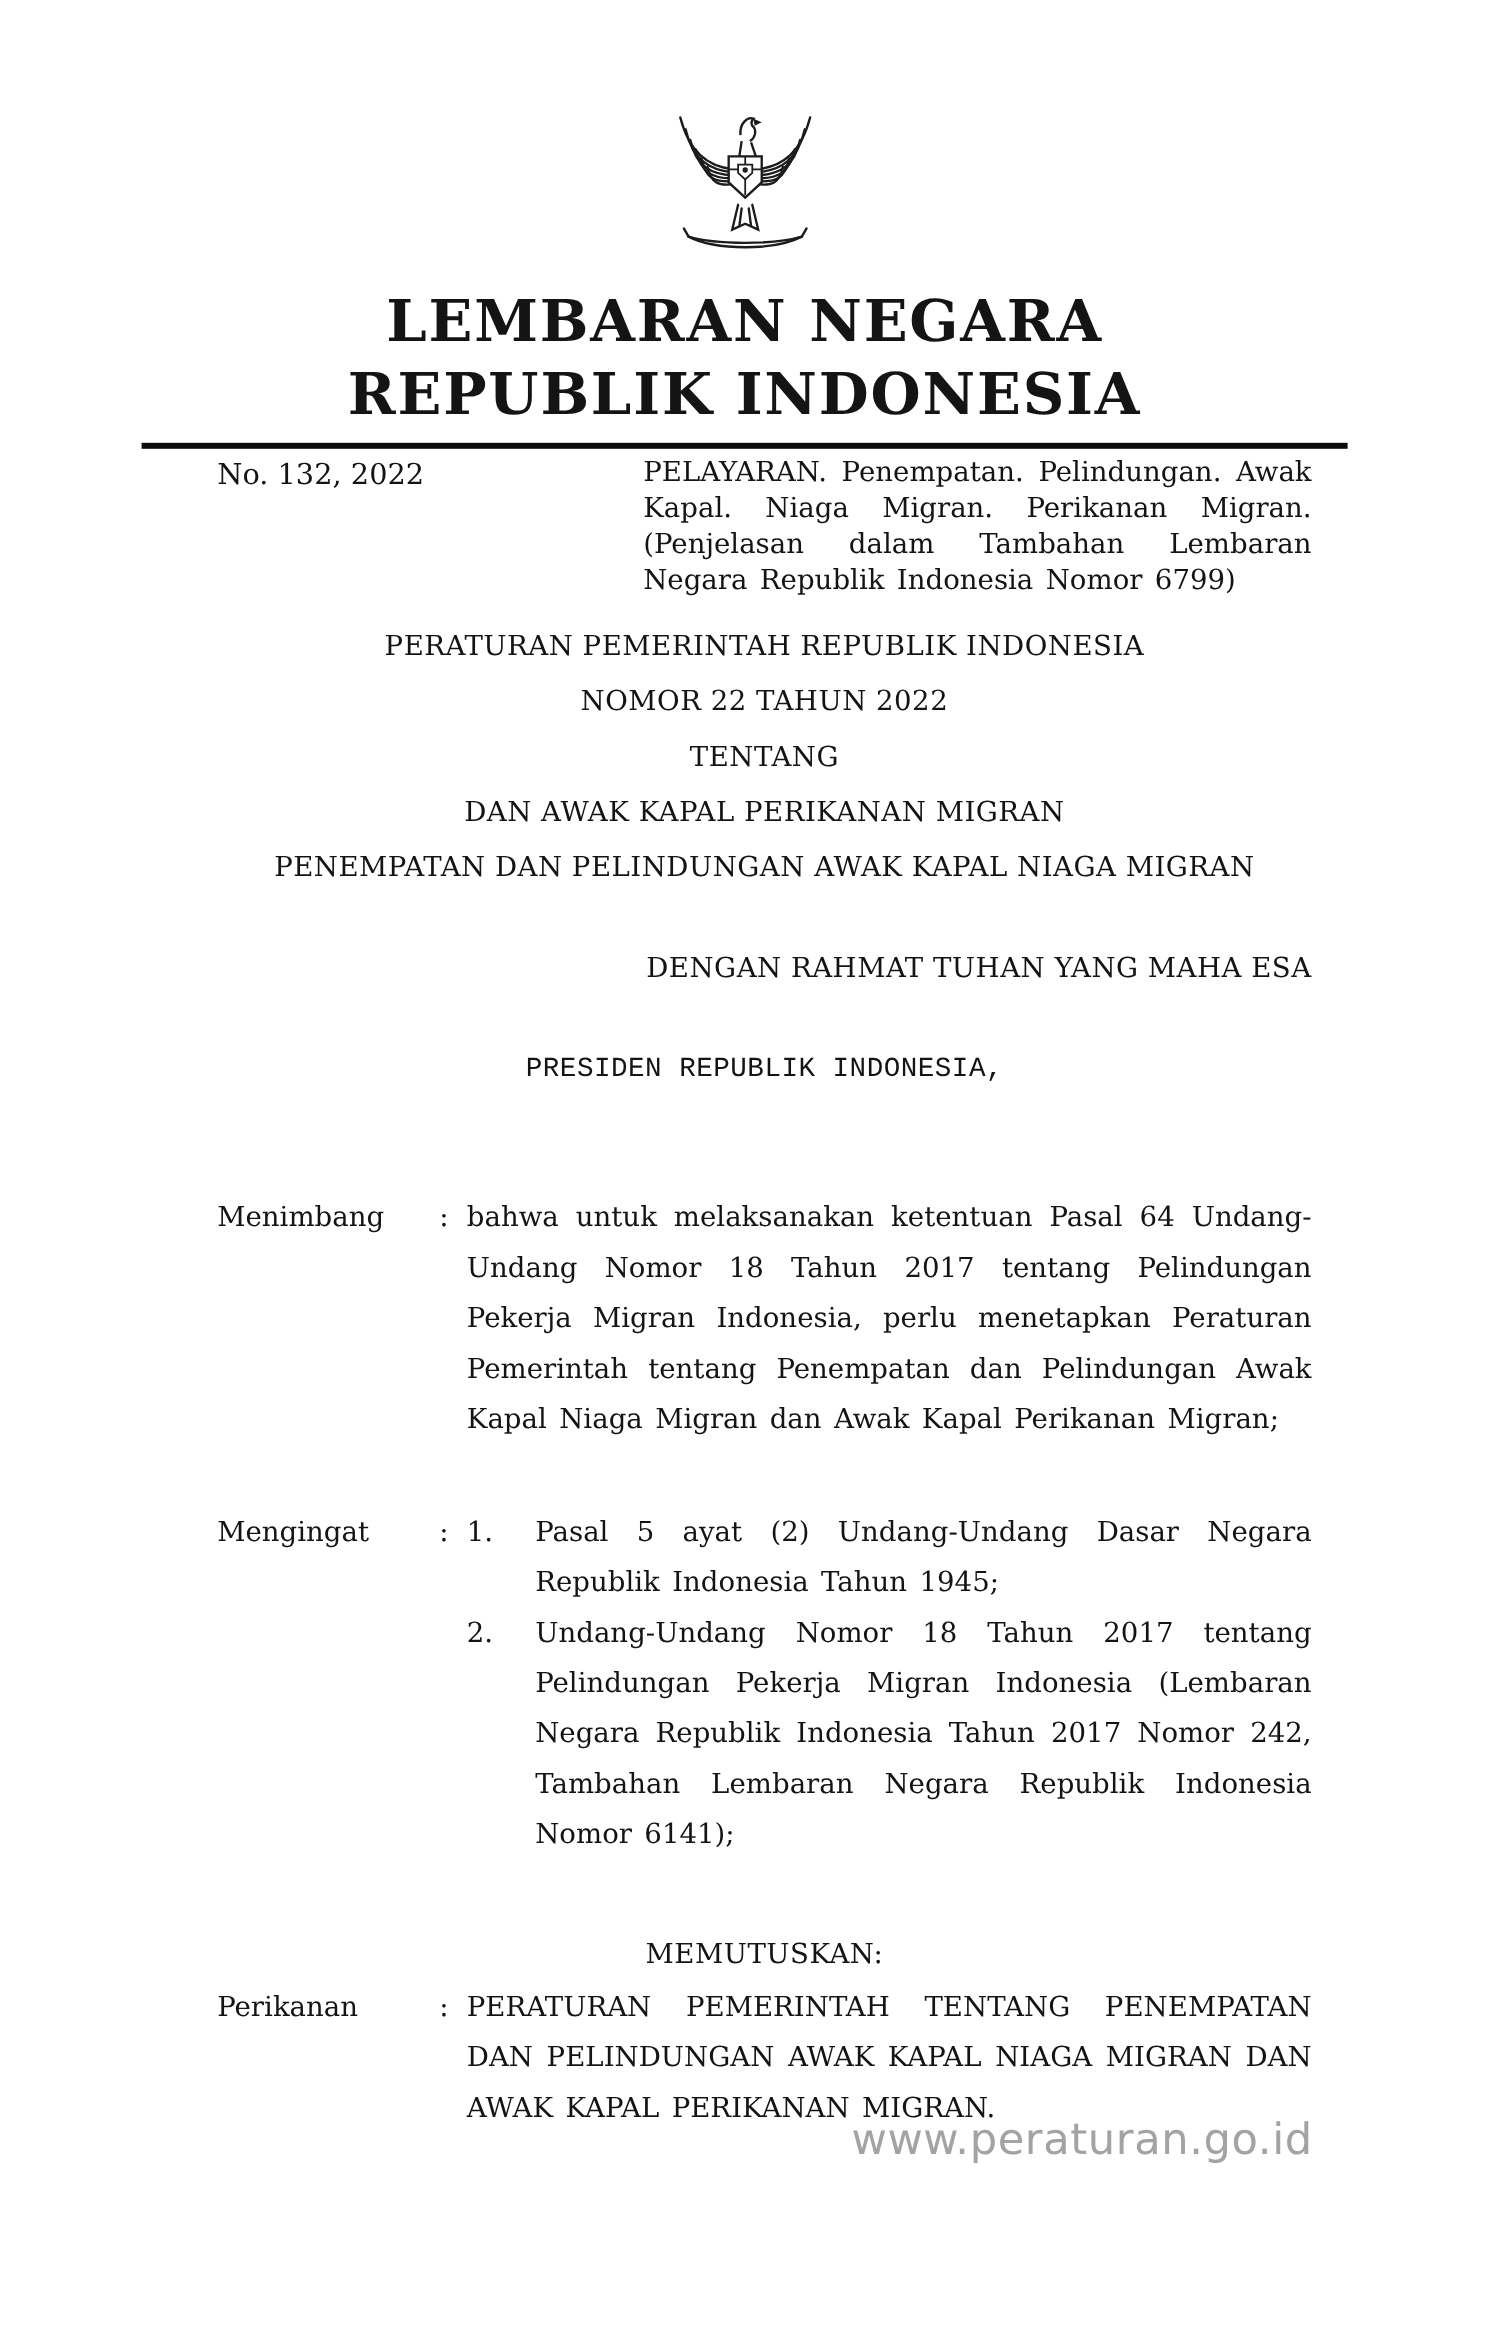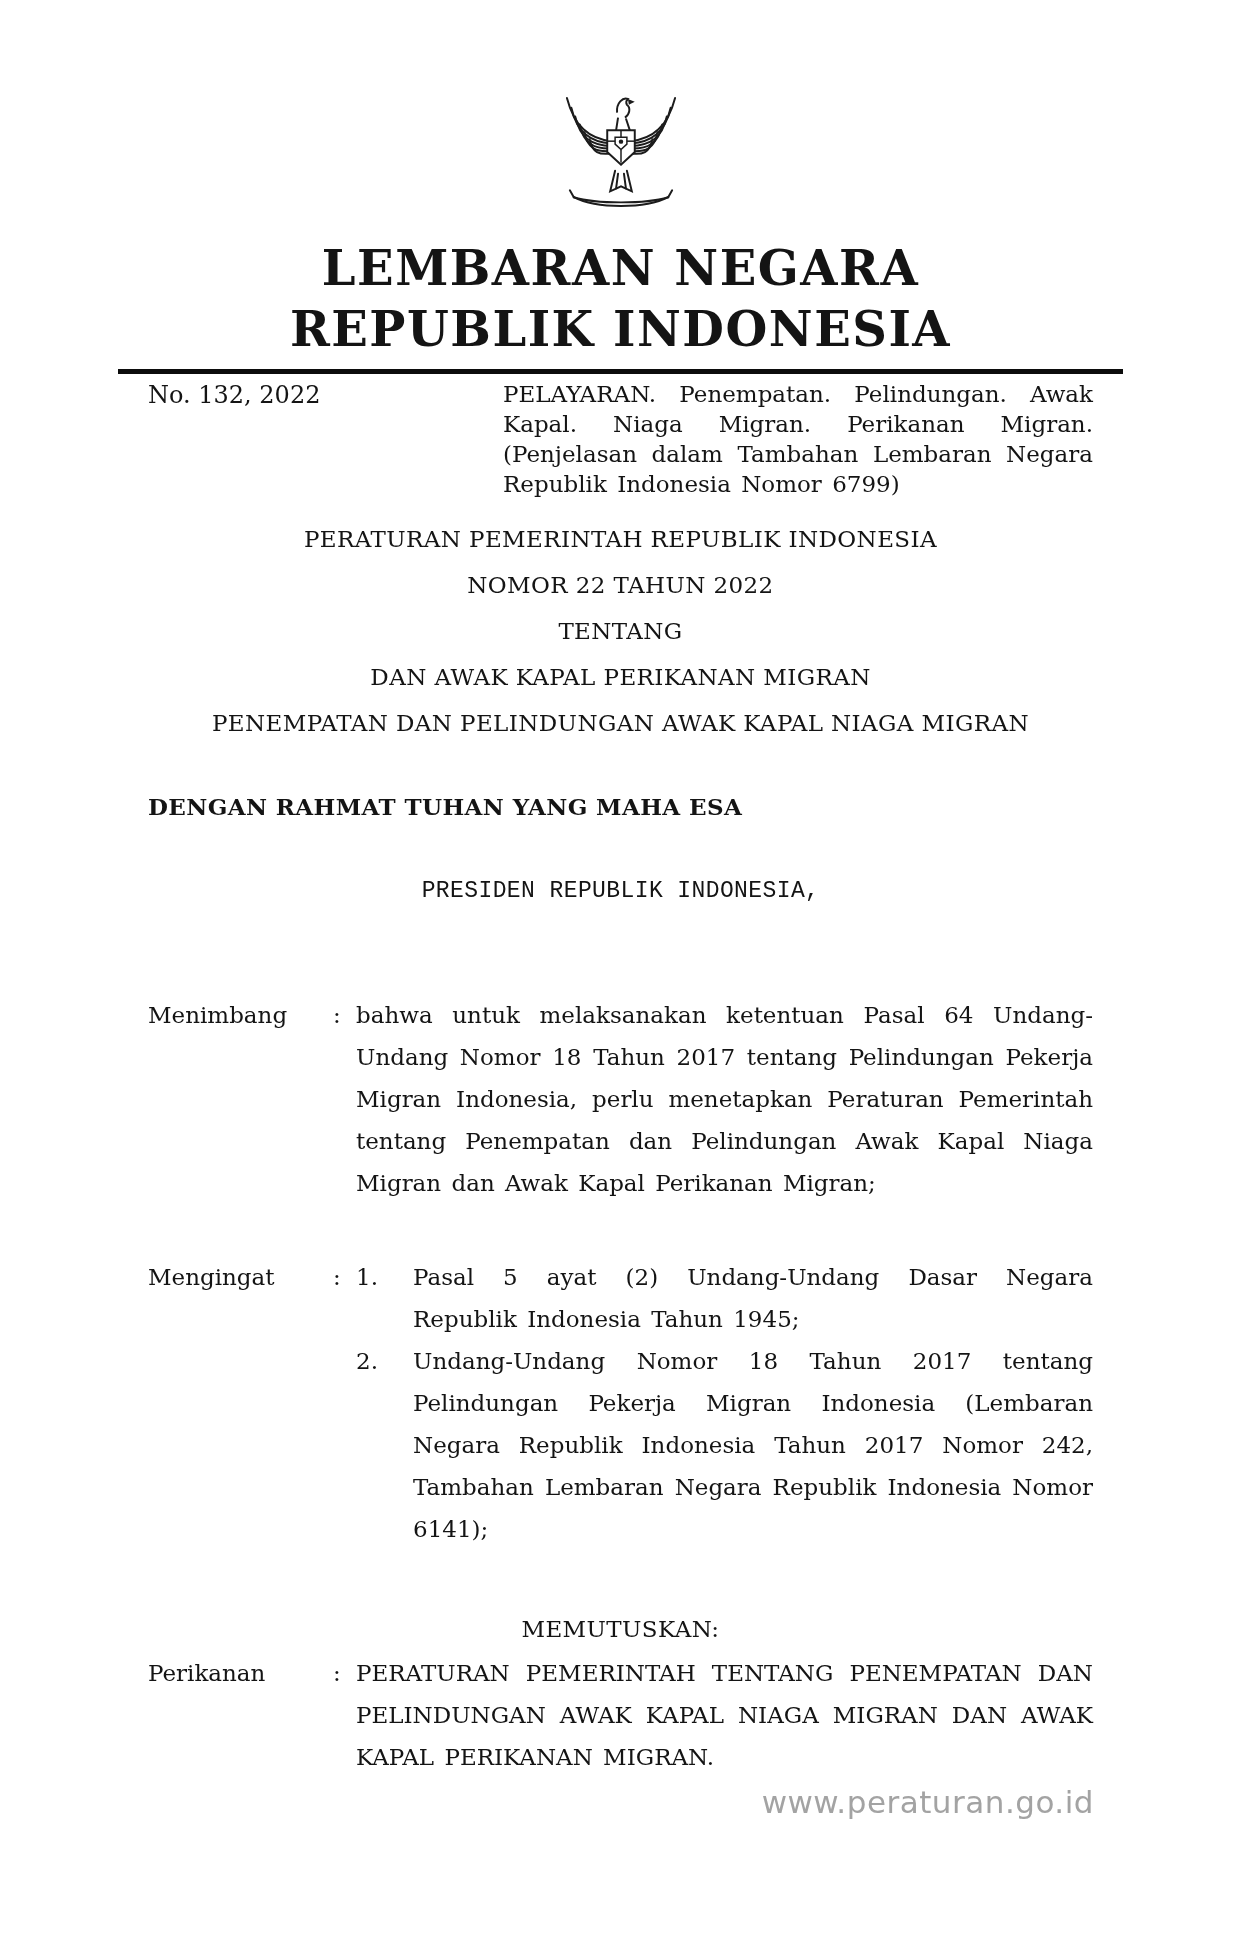--- a/index.html
+++ b/index.html
@@ -26,21 +26,21 @@
     font-size: 48px;
     line-height: 61px;
     letter-spacing: 1.5px;
   }
   .header-rule {
     width: 1005px;
     height: 5px;
     background: #0c0c0c;
     margin: 9px auto 0;
   }
-  .content { padding: 0 148px; }
+  .content { padding: 0 148px; margin-left: 33px; }
   .gazette-row {
     margin-top: 5px;
     display: grid;
     grid-template-columns: 355px 1fr;
   }
   .gazette-no {
     font-size: 24px;
     line-height: 30px;
     padding-top: 1px;
   }
@@ -49,21 +49,21 @@
     line-height: 30px;
     text-align: justify;
     word-spacing: 3px;
   }
   .title-block {
     margin-top: 17px;
     text-align: center;
     font-size: 23px;
   }
   .tline { line-height: 46px; letter-spacing: 0.4px; }
-  .invocation { margin-top: 38px; line-height: 46px; text-align: left; font-size: 23px; letter-spacing: 0.4px; font-weight: bold; }
+  .invocation { margin-top: 38px; line-height: 46px; text-align: right; font-size: 23px; letter-spacing: 0.4px; }
   .authority  { margin-top: 38px; line-height: 46px; text-align: center; font-size: 23px; letter-spacing: 0.4px; font-family: Liberation Mono, monospace; }
   .clause-row {
     display: grid;
     grid-template-columns: 185px 23px 1fr;
     font-size: 23px;
     line-height: 42px;
   }
   .clause-menimbang { margin-top: 80px; }
   .clause-mengingat { margin-top: 52px; }
   .clause-menetapkan { margin-top: 2px; }
@@ -82,23 +82,23 @@
   .decide-line {
     margin-top: 58px;
     text-align: center;
     font-size: 23px;
     line-height: 42px;
     letter-spacing: 0.4px;
   }
   .watermark {
     position: absolute;
     right: 147px;
-    bottom: 60px;
+    bottom: 76px;
     font-family: "DejaVu Sans", "Liberation Sans", sans-serif;
-    font-size: 31px;
+    font-size: 36px;
     color: #a3a3a3;
     letter-spacing: 0.5px;
   }
 </style>
 </head>
 <body>
 
 <div class="page">
 
   <div class="emblem-wrap">

